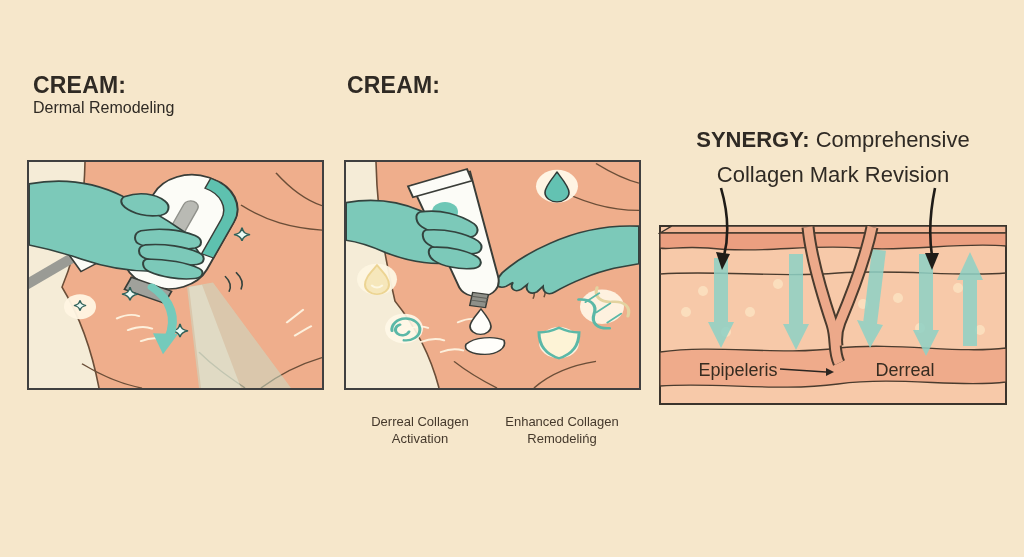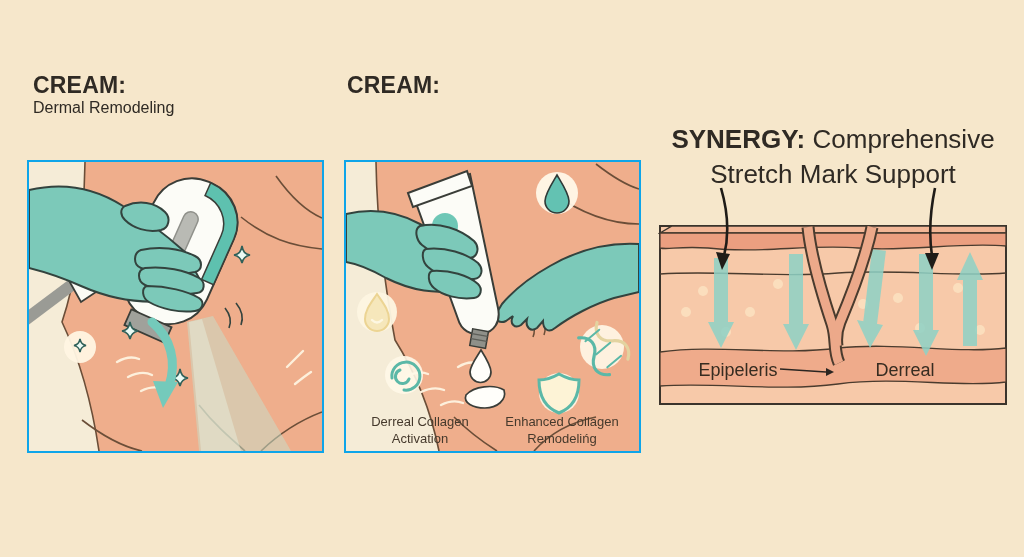--- a/index.html
+++ b/index.html
@@ -9,26 +9,26 @@
     background:#f6e7cb;
     font-family:"Liberation Sans", sans-serif;
     color:#2f2a24;
     overflow:hidden;
   }
   .title-block{position:absolute;}
   .panel-title{font-size:23px;font-weight:700;letter-spacing:.2px;}
   .panel-subtitle{font-size:16px;margin-top:0;}
   .synergy-title{
     position:absolute;left:648px;top:122px;width:370px;
-    text-align:center;font-size:26px;line-height:35px;
+    text-align:center;font-size:22px;line-height:35px;
   }
   .synergy-title .bold{font-weight:700;}
   .panel{
-    position:absolute;width:297px;height:293px;
-    border:2px solid #0ea5e9;box-sizing:border-box;background:#bef264;
+    position:absolute;width:297px;height:230px;
+    border:2px solid #404040;box-sizing:border-box;background:#bef264;
   }
   .panel svg{display:block;width:100%;height:100%;}
   .diagram{position:absolute;left:658px;top:186px;width:352px;height:222px;}
   .diagram svg{display:block;width:100%;height:100%;}
   .mini-label{
     position:absolute;text-align:center;
     font-size:13px;line-height:1.3;color:#45392c;
   }
   .layer-label{
     position:absolute;text-align:center;
@@ -44,21 +44,21 @@
     <div class="panel-title">CREAM:</div>
     <div class="panel-subtitle">Dermal Remodeling</div>
   </div>
 
   <div class="title-block" style="left:347px;top:72px;">
     <div class="panel-title">CREAM:</div>
   </div>
 
   <div class="synergy-title">
     <div><span class="bold">SYNERGY:</span> <span>Comprehensive</span></div>
-    <div>Stretch Mark Support</div>
+    <div>Collagen Mark Revision</div>
   </div>
 
   <div class="panel" style="left:27px;top:160px;">
     <svg viewBox="0 0 293 289" preserveAspectRatio="none">
 
       <rect width="293" height="289" fill="#f5ecd7"></rect>
 
       <path d="M56,0 L293,0 L293,289 L70,289 C63,242 52,200 33,160 C49,112 55,55 56,0 Z" fill="#efae8c"></path>
       <path d="M56,0 C55,55 49,112 33,160 C52,200 63,242 70,289" fill="none" stroke="#6b4e38" stroke-width="1.6"></path>
 

